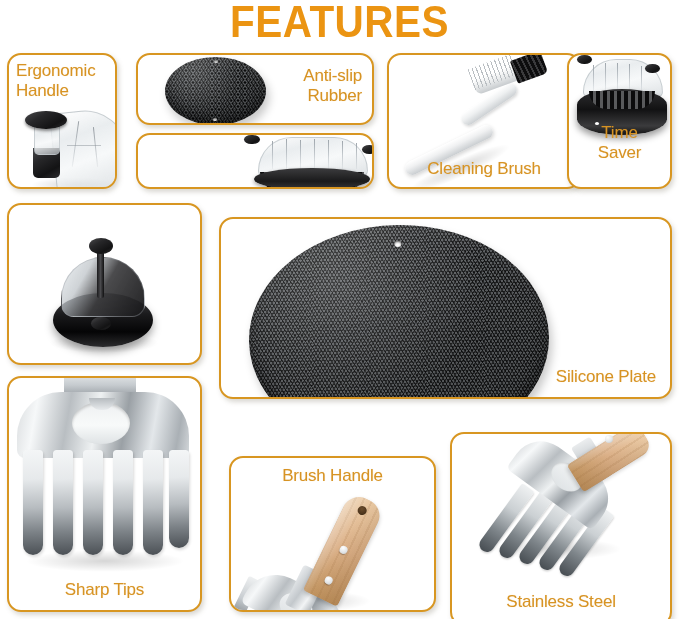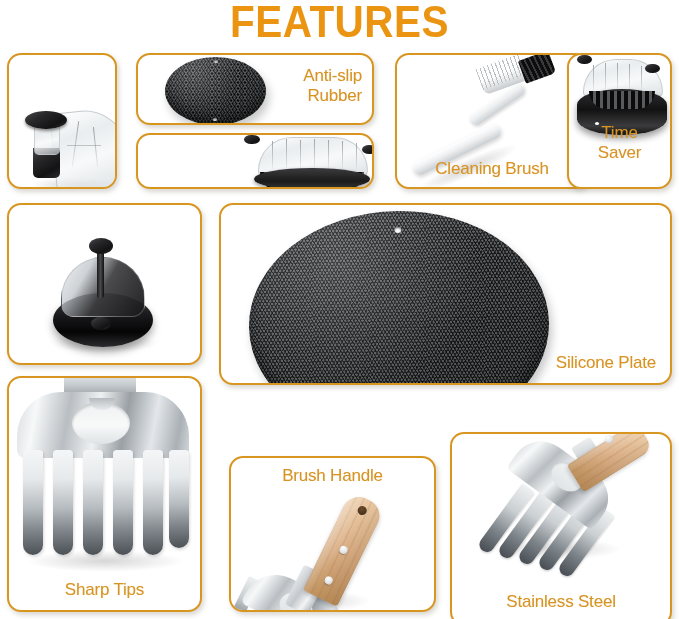--- a/index.html
+++ b/index.html
@@ -47,24 +47,24 @@
     letter-spacing: -0.2px;
     white-space: pre-line;
     z-index: 5;
     text-shadow: 0 0 1px rgba(215,147,35,0.25);
   }
 
   
   #card-ergonomic-handle { left: 7px;   top: 53px;  width: 110px; height: 136px; }
   #card-anti-slip        { left: 136px; top: 53px;  width: 238px; height: 72px;  }
   #card-transparent      { left: 136px; top: 133px; width: 238px; height: 56px;  }
-  #card-cleaning-brush   { left: 395px; top: 53px;  width: 194px; height: 136px; }
+  #card-cleaning-brush   { left: 387px; top: 53px;  width: 194px; height: 136px; }
   #card-time-saver       { left: 567px; top: 53px;  width: 105px; height: 136px; }
   #card-rotating         { left: 7px;   top: 203px; width: 195px; height: 162px; }
-  #card-silicone         { left: 219px; top: 203px; width: 453px; height: 182px; }
+  #card-silicone         { left: 219px; top: 217px; width: 453px; height: 182px; }
   #card-sharp-tips       { left: 7px;   top: 376px; width: 195px; height: 236px; }
   #card-wooden-handle    { left: 229px; top: 456px; width: 207px; height: 156px; }
   #card-stainless        { left: 450px; top: 432px; width: 222px; height: 194px; }
 
   
   #lbl-ergonomic   { left: 7px;  top: 6px;   text-align: left; }
   #lbl-anti-slip   { right: 10px; top: 11px; text-align: right; }
   #lbl-transparent { left: 8px;  top: 4px;   text-align: left; }
   #lbl-cleaning    { left: 0; bottom: 8px; width: 100%; text-align: center; }
   #lbl-timesaver   { left: 0; bottom: 24px; width: 100%; text-align: center; }
@@ -405,20 +405,22 @@
 
 <div class="card" id="card-ergonomic-handle">
   <div class="art soft-shadow" style="left:22px;top:122px;width:86px;height:16px;"></div>
   <div class="art clear-glass" id="art-ergo-bowl"></div>
   <div class="art blade-line" style="left:66px;top:66px;height:46px;transform:rotate(8deg);"></div>
   <div class="art blade-line" style="left:86px;top:72px;height:40px;transform:rotate(-6deg);"></div>
   <div class="art blade-line" style="left:58px;top:90px;width:34px;height:1px;"></div>
   <div class="art plastic-black" id="art-ergo-body"></div>
   <div class="art clear-glass" id="art-ergo-stem"></div>
   <div class="art plastic-black" id="art-ergo-knob"></div>
+  <div class="label" id="lbl-ergonomic">Ergonomic
+Handle</div>
 </div>
 
 <div class="card" id="card-anti-slip">
   <div class="art" id="art-antislip">
     <div class="disc" style="width:100%;height:100%;"></div>
     <div class="disc-hole top"></div>
     <div class="disc-hole bot"></div>
   </div>
   <div class="label" id="lbl-anti-slip">Anti-slip
 Rubber</div>

